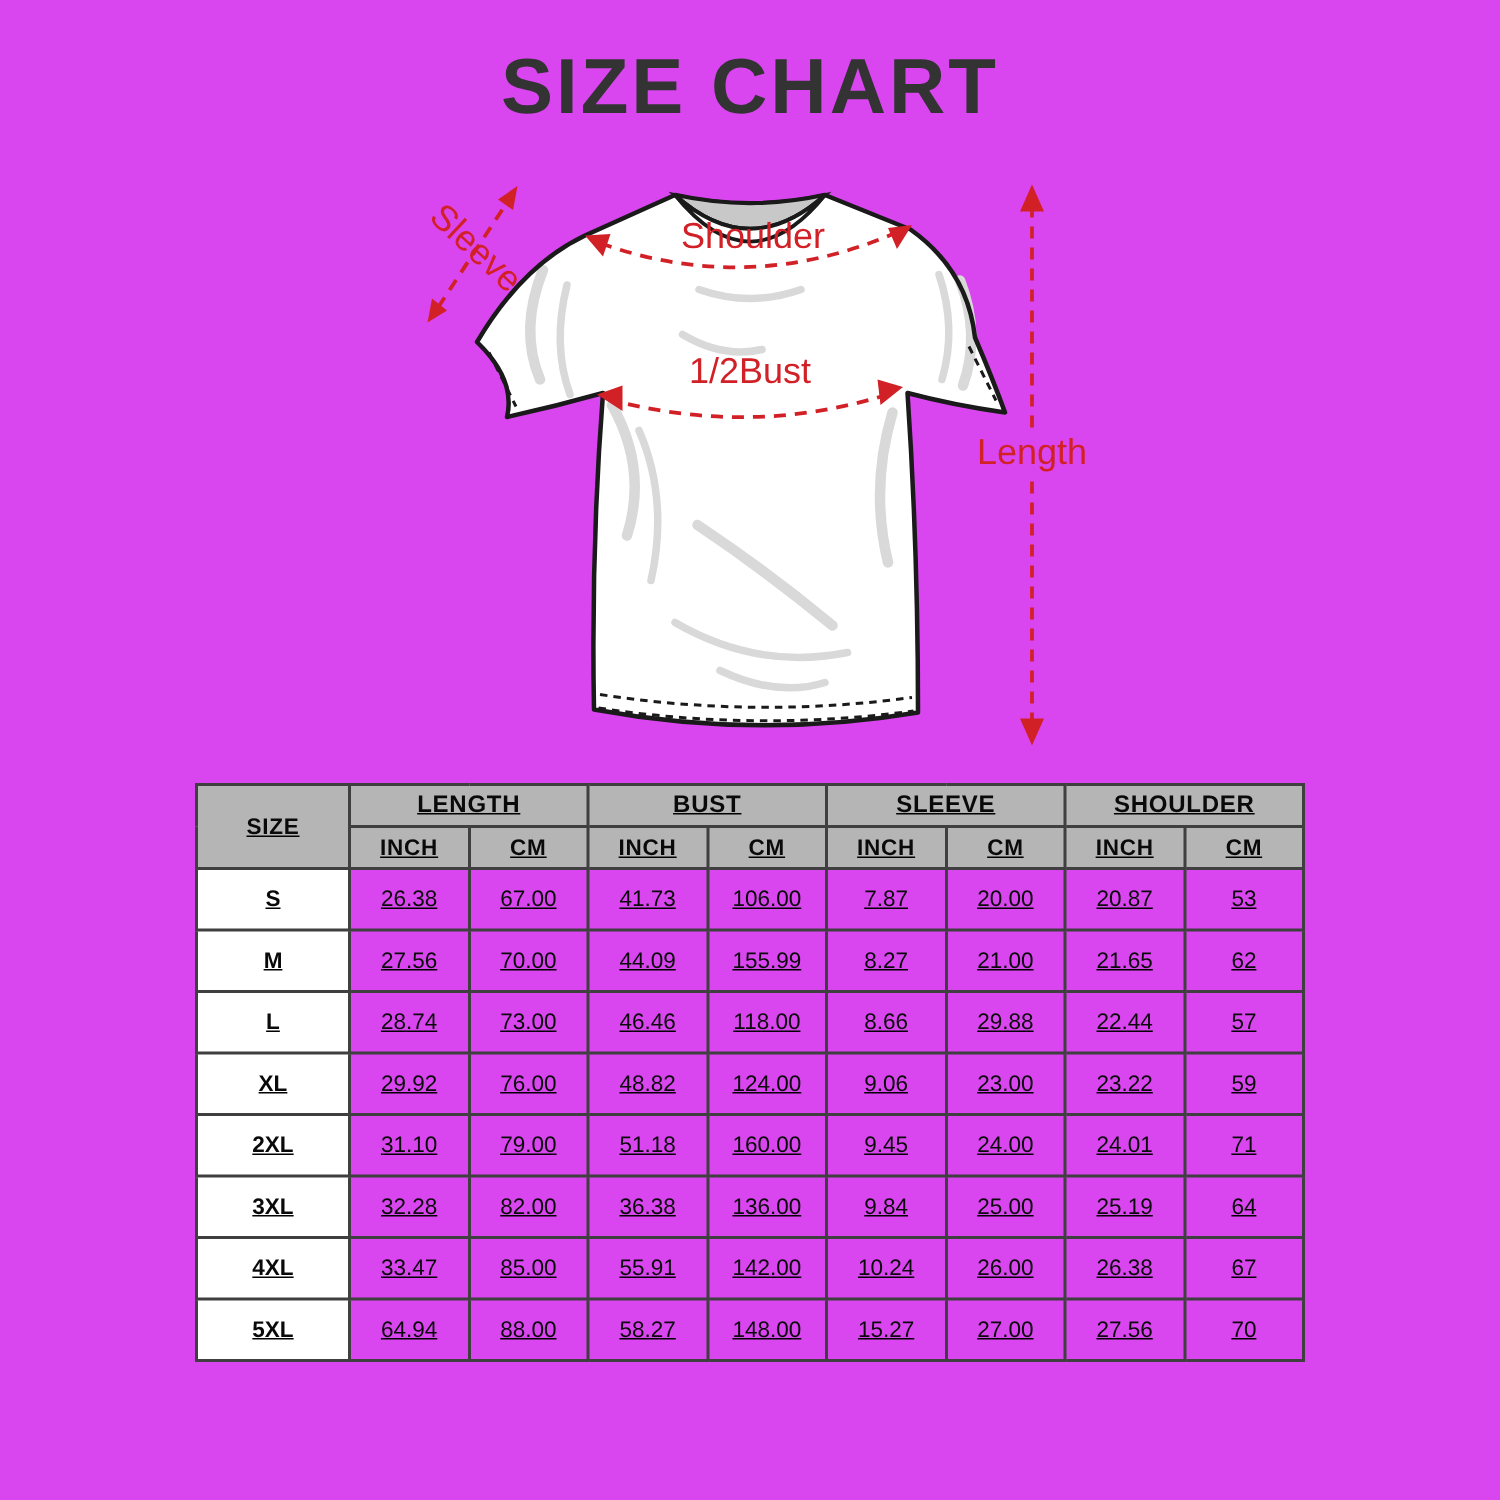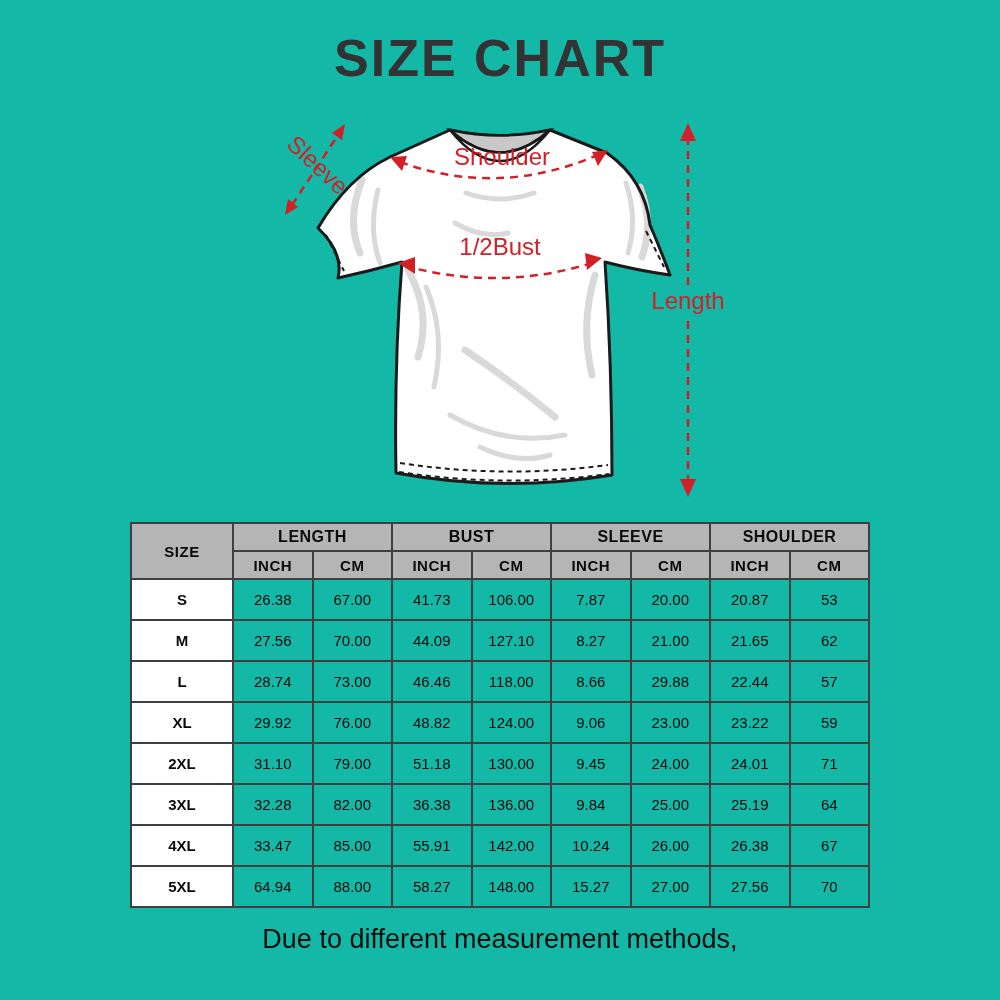--- a/index.html
+++ b/index.html
@@ -1,26 +1,26 @@
 <!DOCTYPE html>
 <html><head>
 <meta charset="utf-8">
 <style>
   * { margin:0; padding:0; box-sizing:border-box; }
   html,body { width:1000px; height:1000px; background:#ffffff;
     font-family:"Liberation Sans", sans-serif; }
-  .page { position:relative; width:1000px; height:1000px; background:#14b8a6; overflow:hidden; }
+  .page { position:relative; width:1000px; height:1000px; background:#d946ef; overflow:hidden; }
 
   .title { position:absolute; top:28px; left:0; width:100%; text-align:center;
     font-size:52px; font-weight:800; letter-spacing:2px; color:#333333; }
 
   .diagram { position:absolute; left:250px; top:95px; width:500px; height:430px; }
 
   table.size-table { position:absolute; left:130px; top:522px; width:738px;
-    border-collapse:collapse; table-layout:fixed; }
+    border-collapse:collapse; table-layout:fixed;text-decoration:underline; }
   .size-table th, .size-table td { border:2px solid #3f3f3f; text-align:center;
     vertical-align:middle; color:#0a0a0a; }
   .size-table thead th { background:#b5b5b5; font-size:15px; font-weight:700;
     height:28px; letter-spacing:0.5px; }
   .size-table thead th.group { font-size:16px; }
   .size-table tbody th { background:#ffffff; font-weight:700; font-size:15px; }
   .size-table tbody td { font-size:15px; font-weight:400; }
   .size-table tbody tr { height:41px; }
 
   .footer { position:absolute; top:922px; left:0; width:100%; text-align:center;
@@ -136,21 +136,21 @@
         <td>7.87</td>
         <td>20.00</td>
         <td>20.87</td>
         <td>53</td>
       </tr>
       <tr>
         <th>M</th>
         <td>27.56</td>
         <td>70.00</td>
         <td>44.09</td>
-        <td>127.10</td>
+        <td>155.99</td>
         <td>8.27</td>
         <td>21.00</td>
         <td>21.65</td>
         <td>62</td>
       </tr>
       <tr>
         <th>L</th>
         <td>28.74</td>
         <td>73.00</td>
         <td>46.46</td>
@@ -169,21 +169,21 @@
         <td>9.06</td>
         <td>23.00</td>
         <td>23.22</td>
         <td>59</td>
       </tr>
       <tr>
         <th>2XL</th>
         <td>31.10</td>
         <td>79.00</td>
         <td>51.18</td>
-        <td>130.00</td>
+        <td>160.00</td>
         <td>9.45</td>
         <td>24.00</td>
         <td>24.01</td>
         <td>71</td>
       </tr>
       <tr>
         <th>3XL</th>
         <td>32.28</td>
         <td>82.00</td>
         <td>36.38</td>
@@ -212,16 +212,15 @@
         <td>148.00</td>
         <td>15.27</td>
         <td>27.00</td>
         <td>27.56</td>
         <td>70</td>
       </tr>
     </tbody>
   </table>
 
   <div class="footer">
-    <div>Due to different measurement methods,</div>
   </div>
 
 </div>
 
 </body></html>

